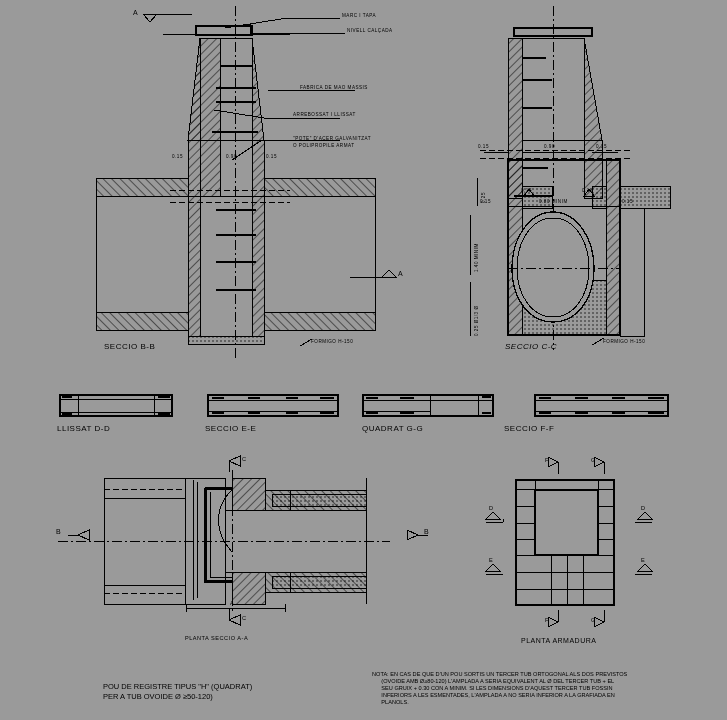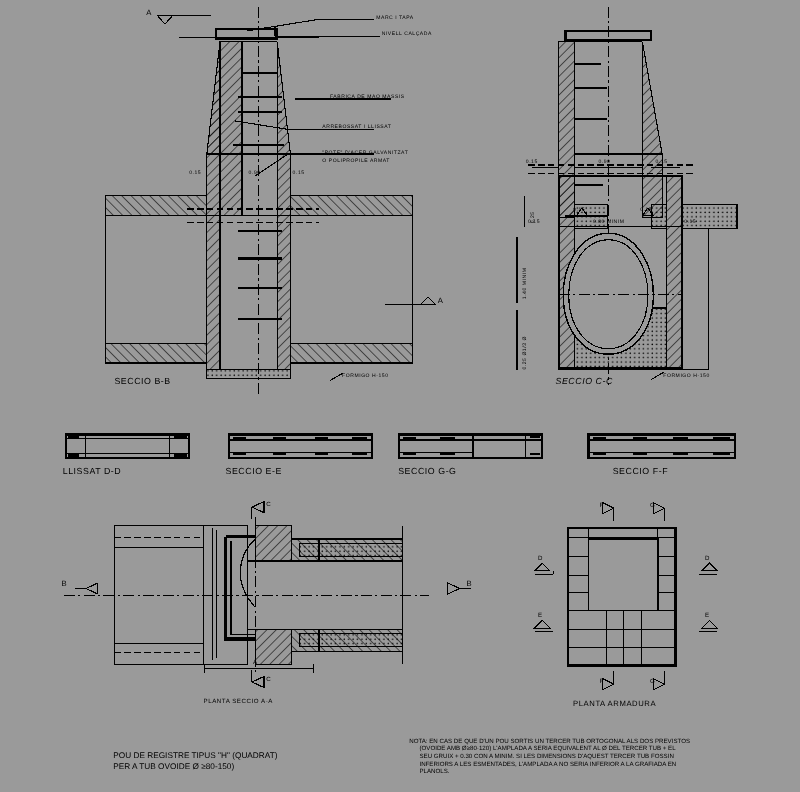--- a/index.html
+++ b/index.html
@@ -369,42 +369,42 @@
 <div class="lbl t5 vert" style="left:481px;top:203px;transform:rotate(-90deg);">0.25</div>
 <div class="lbl t5 vert" style="left:474px;top:272px;transform:rotate(-90deg);">1.40 MINIM</div>
 <div class="lbl t5 vert" style="left:474px;top:336px;transform:rotate(-90deg);">0.25 Ø1/3 Ø</div>
 
 <div class="lbl t5" style="left:603px;top:339px;">FORMIGO H-150</div>
 
 <div class="lbl t8" style="left:505px;top:342px;font-style:italic;">SECCIO C-C</div>
 
 <div class="lbl t8" style="left:57px;top:424px;">LLISSAT D-D</div>
 <div class="lbl t8" style="left:205px;top:424px;">SECCIO E-E</div>
-<div class="lbl t8" style="left:362px;top:424px;">SECCIO G-G</div>
-<div class="lbl t8" style="left:557px;top:424px;">SECCIO F-F</div>
+<div class="lbl t8" style="left:362px;top:424px;">QUADRAT G-G</div>
+<div class="lbl t8" style="left:504px;top:424px;">SECCIO F-F</div>
 
 <div class="lbl t6" style="left:242px;top:456px;">C</div>
 <div class="lbl t6" style="left:242px;top:615px;">C</div>
 <div class="lbl t7" style="left:56px;top:528px;">B</div>
 <div class="lbl t7" style="left:424px;top:528px;">B</div>
 <div class="lbl t6" style="left:230px;top:600px;">A</div>
 <div class="lbl t6" style="left:185px;top:635px;">PLANTA SECCIO A-A</div>
 
 <div class="lbl t6" style="left:545px;top:457px;">F</div>
 <div class="lbl t6" style="left:591px;top:457px;">G</div>
 <div class="lbl t6" style="left:545px;top:617px;">F</div>
 <div class="lbl t6" style="left:591px;top:617px;">G</div>
 <div class="lbl t6" style="left:489px;top:505px;">D</div>
 <div class="lbl t6" style="left:489px;top:557px;">E</div>
 <div class="lbl t6" style="left:641px;top:505px;">D</div>
 <div class="lbl t6" style="left:641px;top:557px;">E</div>
 <div class="lbl t7" style="left:521px;top:637px;">PLANTA ARMADURA</div>
 
 <div class="title" style="left:103px;top:682px;">POU DE REGISTRE TIPUS "H" (QUADRAT)</div>
-<div class="title" style="left:103px;top:692px;">PER A TUB OVOIDE Ø ≥80-150)</div>
+<div class="title" style="left:103px;top:692px;">PER A TUB OVOIDE Ø ≥50-120)</div>
 
 <div class="note" style="left:372px;top:671px;">NOTA: EN CAS DE QUE D'UN POU SORTIS UN TERCER TUB ORTOGONAL ALS DOS PREVISTOS
       (OVOIDE AMB Ø≥80-120) L'AMPLADA A SERIA EQUIVALENT AL Ø DEL TERCER TUB + EL
       SEU GRUIX + 0.30 CON A MINIM. SI LES DIMENSIONS D'AQUEST TERCER TUB FOSSIN
       INFERIORS A LES ESMENTADES, L'AMPLADA A NO SERIA INFERIOR A LA GRAFIADA EN
       PLANOLS.</div>
 
 </div>
 
 </body></html>

